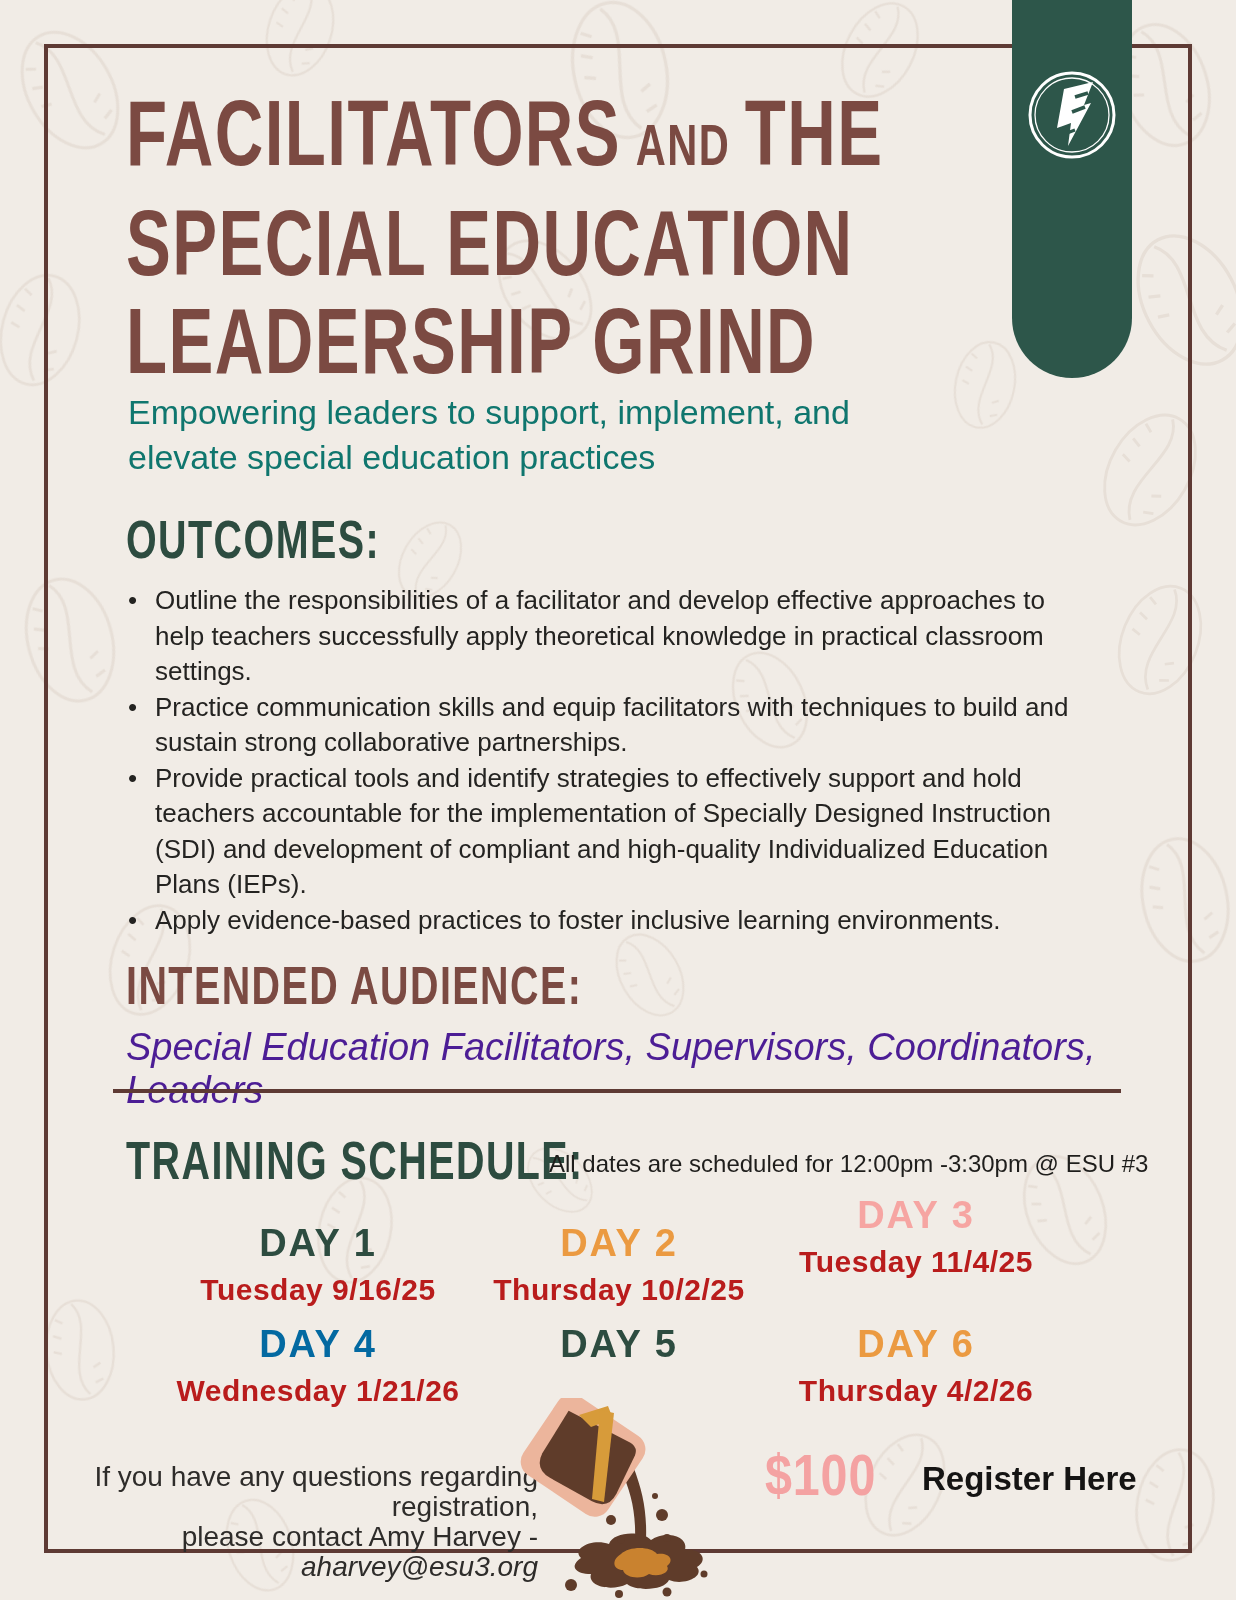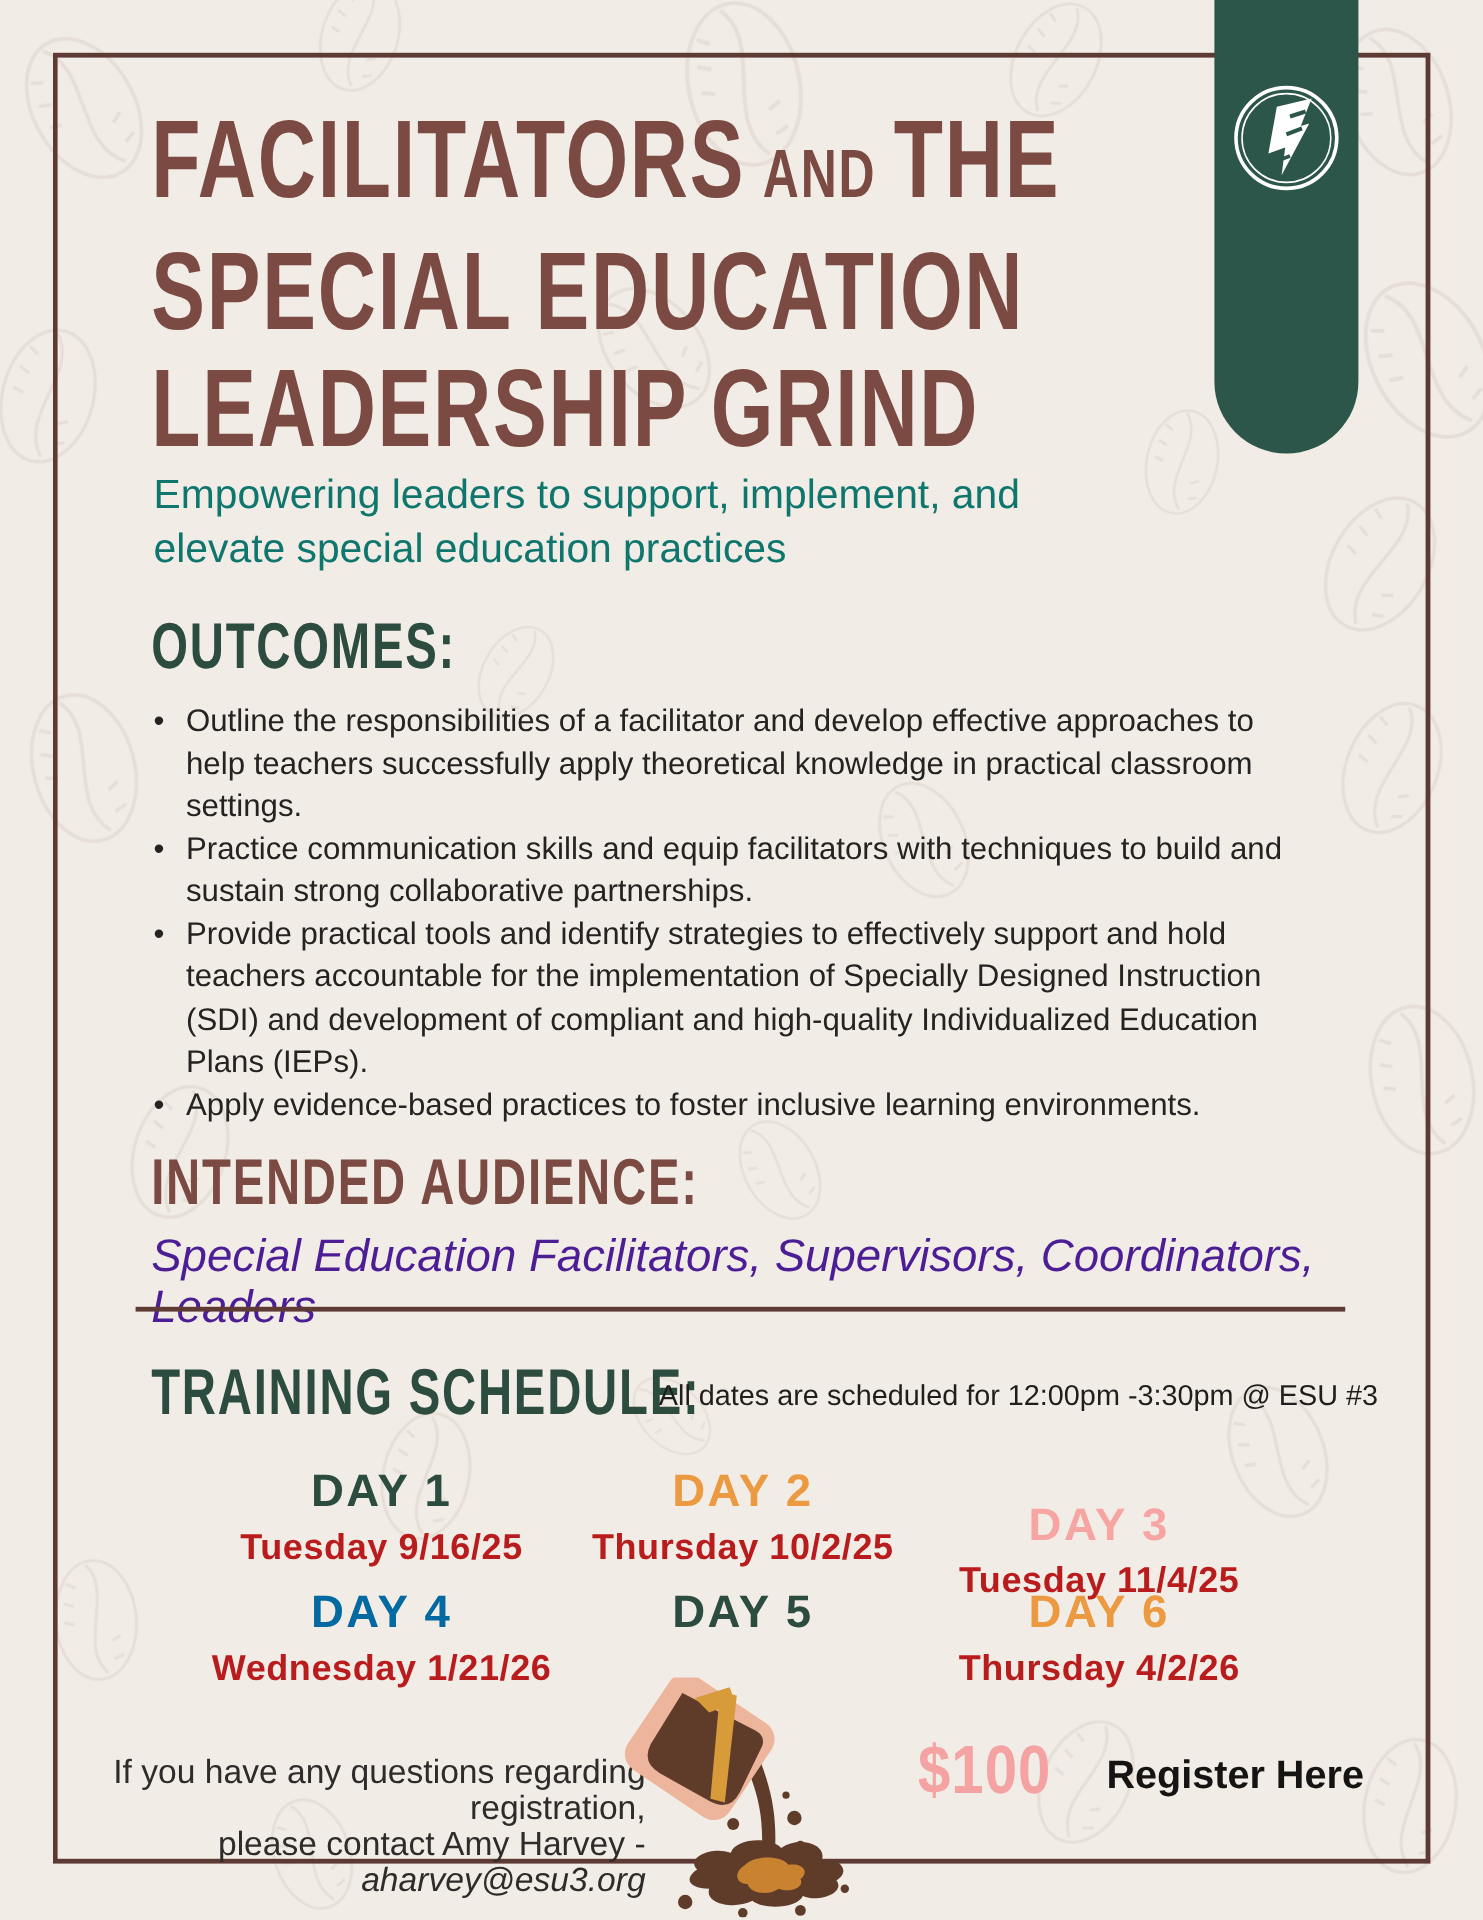--- a/index.html
+++ b/index.html
@@ -150,21 +150,21 @@
     <p class="sched-note abs">All dates are scheduled for 12:00pm -3:30pm @ ESU #3</p>
 
     <div class="day-cell" style="left:138px;top:1222px;">
       <div class="day-label" style="color: rgb(45, 76, 64);">DAY 1</div>
       <div class="day-date">Tuesday 9/16/25</div>
     </div>
     <div class="day-cell" style="left:439px;top:1222px;">
       <div class="day-label" style="color: rgb(235, 154, 65);">DAY 2</div>
       <div class="day-date">Thursday 10/2/25</div>
     </div>
-    <div class="day-cell" style="left:736px;top:1250px;">
+    <div class="day-cell" style="left:736px;top:1194px;">
       <div class="day-label" style="color: rgb(246, 165, 162);">DAY 3</div>
       <div class="day-date">Tuesday 11/4/25</div>
     </div>
     <div class="day-cell" style="left:138px;top:1323px;">
       <div class="day-label" style="color: #0369a1;">DAY 4</div>
       <div class="day-date">Wednesday 1/21/26</div>
     </div>
     <div class="day-cell" style="left:439px;top:1323px;">
       <div class="day-label" style="color: rgb(45, 76, 64);">DAY 5</div>
     </div>

